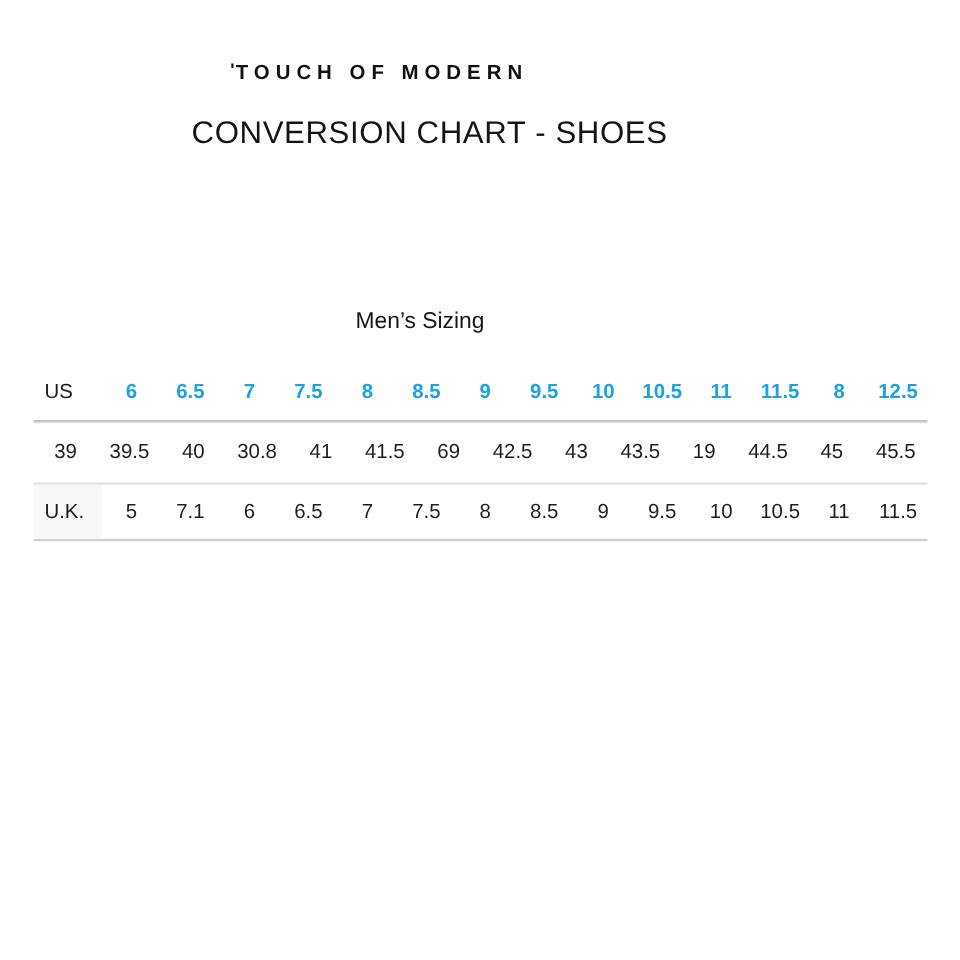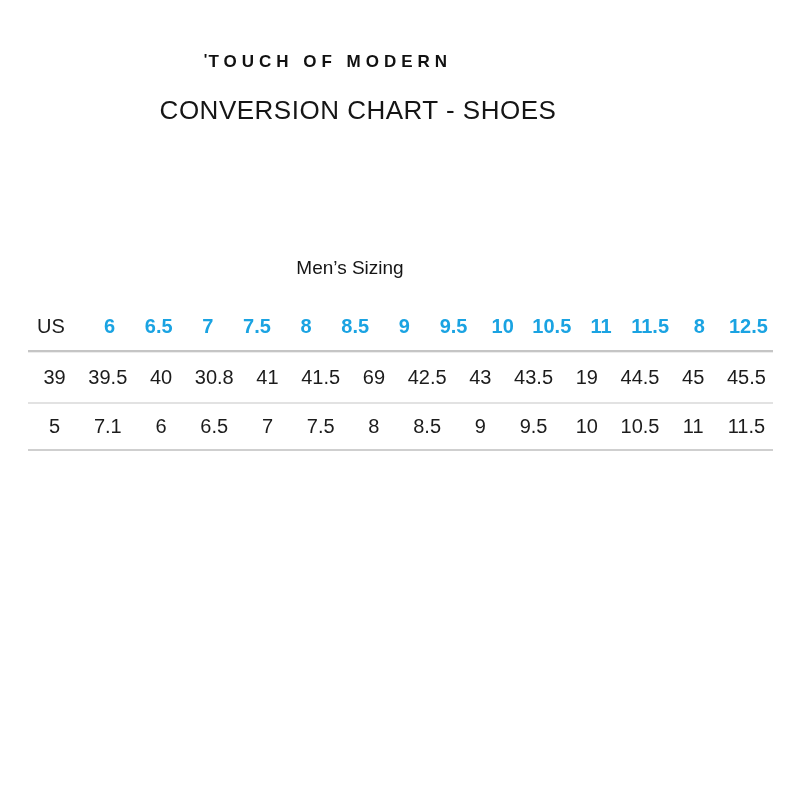--- a/index.html
+++ b/index.html
@@ -14,21 +14,21 @@
     width: 800px;
     height: 800px;
     background: #ffffff;
     overflow: hidden;
   }
 
   
   .logo {
     position: absolute;
     top: 50px;
-    left: 12px;
+    left: 0;
     width: 632px;
     text-align: center;
     font-size: 17px;
     font-weight: 700;
     letter-spacing: 5px;
     color: #111111;
     white-space: nowrap;
   }
   .logo-mark {
     font-size: 15px;
@@ -61,21 +61,21 @@
     font-weight: 400;
     color: #151515;
   }
 
   
   .size-table {
     position: absolute;
     left: 28px;
     top: 303px;
     width: 745px;
-    font-size: 20px;
+    font-size: 17px;
   }
   .trow {
     display: flex;
     align-items: stretch;
     box-sizing: border-box;
   }
   .trow-us   { height: 47px; }
   .trow-euro {
     height: 52px;
     border-top: 2px solid var(--divider-strong, #c5c5c5);
@@ -149,20 +149,21 @@
         <div class="cell value">69</div>
         <div class="cell value">42.5</div>
         <div class="cell value">43</div>
         <div class="cell value">43.5</div>
         <div class="cell value">19</div>
         <div class="cell value">44.5</div>
         <div class="cell value">45</div>
         <div class="cell value">45.5</div>
       </div>
       <div class="trow trow-uk">
+        <div class="cell label-cell">U.K.</div>
         <div class="cell value">5</div>
         <div class="cell value">7.1</div>
         <div class="cell value">6</div>
         <div class="cell value">6.5</div>
         <div class="cell value">7</div>
         <div class="cell value">7.5</div>
         <div class="cell value">8</div>
         <div class="cell value">8.5</div>
         <div class="cell value">9</div>
         <div class="cell value">9.5</div>

